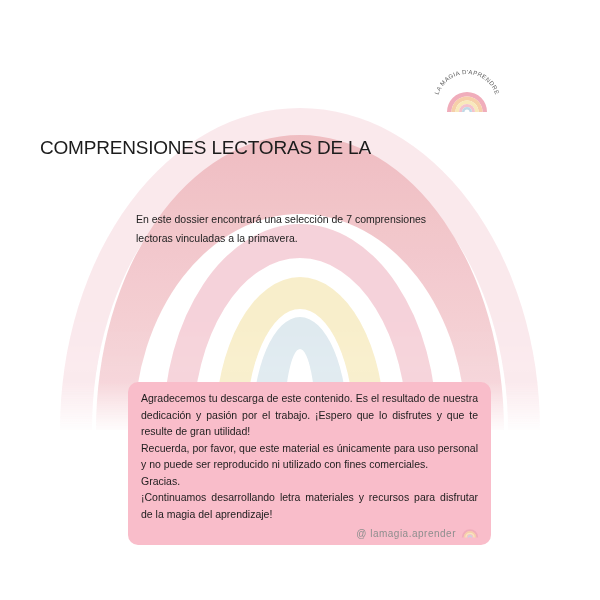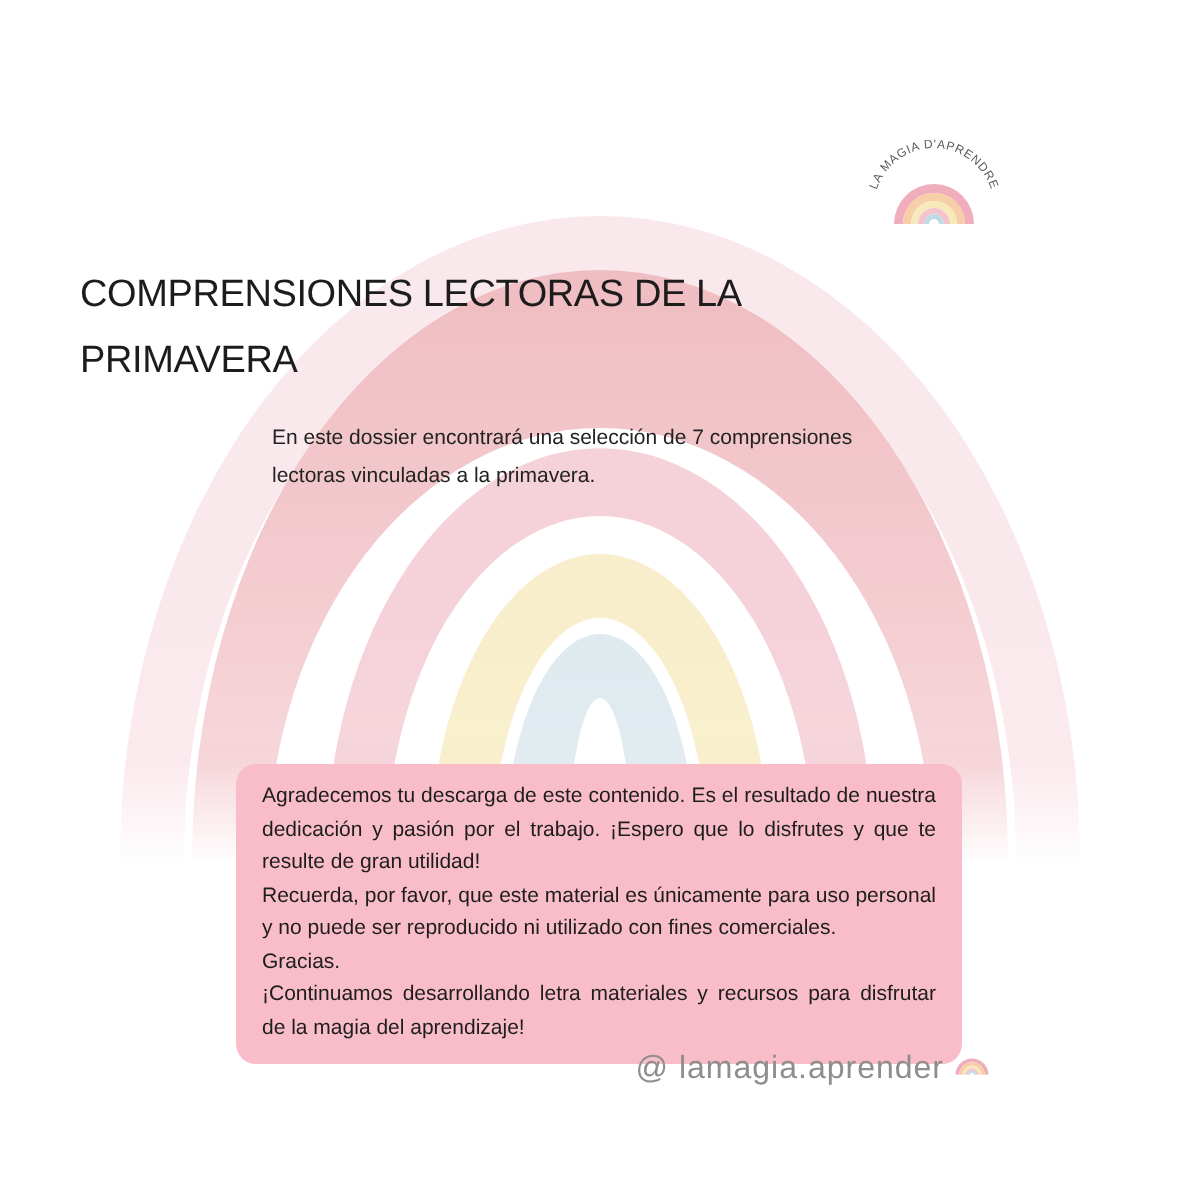--- a/index.html
+++ b/index.html
@@ -31,35 +31,35 @@
   .page-title span{display:block;}
   .intro{
     position:absolute;left:136px;top:210px;width:340px;
     font-size:10.5px;
     line-height:18.5px;
     color:#222;
   }
   .intro .line{display:block;}
   .intro .gap{margin-top:10px;}
   .notice{
-    position:absolute;left:118px;top:382px;width:363px;
+    position:absolute;left:128px;top:382px;width:363px;
     min-height:118px;
     box-sizing:border-box;
     background:#f9bdca;
     border-radius:10px;
-    padding:8px 13px 10px 13px;
+    padding:8px 13px 23px 13px;
     font-size:10.5px;
     line-height:16.5px;
     color:#1d1d1d;
   }
   .notice p{margin:0;text-align:justify;}
   .footer{
-    position:absolute;left:16px;top:526px;width:479px;
-    display:flex;justify-content:flex-end;align-items:flex-start;gap:5px;
-    font-size:16px;
+    position:absolute;left:0;top:526px;width:479px;
+    display:flex;justify-content:flex-end;align-items:flex-end;gap:5px;
+    font-size:10px;
     letter-spacing:0.5px;
     color:#8e8e8e;
   }
   .footer .mini-rainbow{width:18px;height:13px;display:block;}
   svg text{font-family:"Liberation Sans", sans-serif;}
 </style>
 </head>
 <body>
 
 <div class="page">
@@ -107,21 +107,20 @@
       </defs>
       <text font-size="6" fill="#5a5a5a" letter-spacing="0.4">
         <textPath href="#textArc" startOffset="50%" text-anchor="middle">LA MAGIA D'APRENDRE</textPath>
       </text>
       <use href="#mini-rainbow" x="15" y="27" width="44" height="30"></use>
     </svg>
   </div>
 
   <h1 class="page-title">
     <span>COMPRENSIONES LECTORAS DE LA</span>
-    <span>PRIMAVERA</span>
   </h1>
 
   <div class="intro">
     <span class="line">En este dossier encontrará una selección de 7 comprensiones</span>
     <span class="line">lectoras vinculadas a la primavera.</span>
   </div>
 
   <div class="notice">
     <p>Agradecemos tu descarga de este contenido. Es el resultado de nuestra dedicación y pasión por el trabajo. ¡Espero que lo disfrutes y que te resulte de gran utilidad!</p>
     <p>Recuerda, por favor, que este material es únicamente para uso personal y no puede ser reproducido ni utilizado con fines comerciales.</p>

